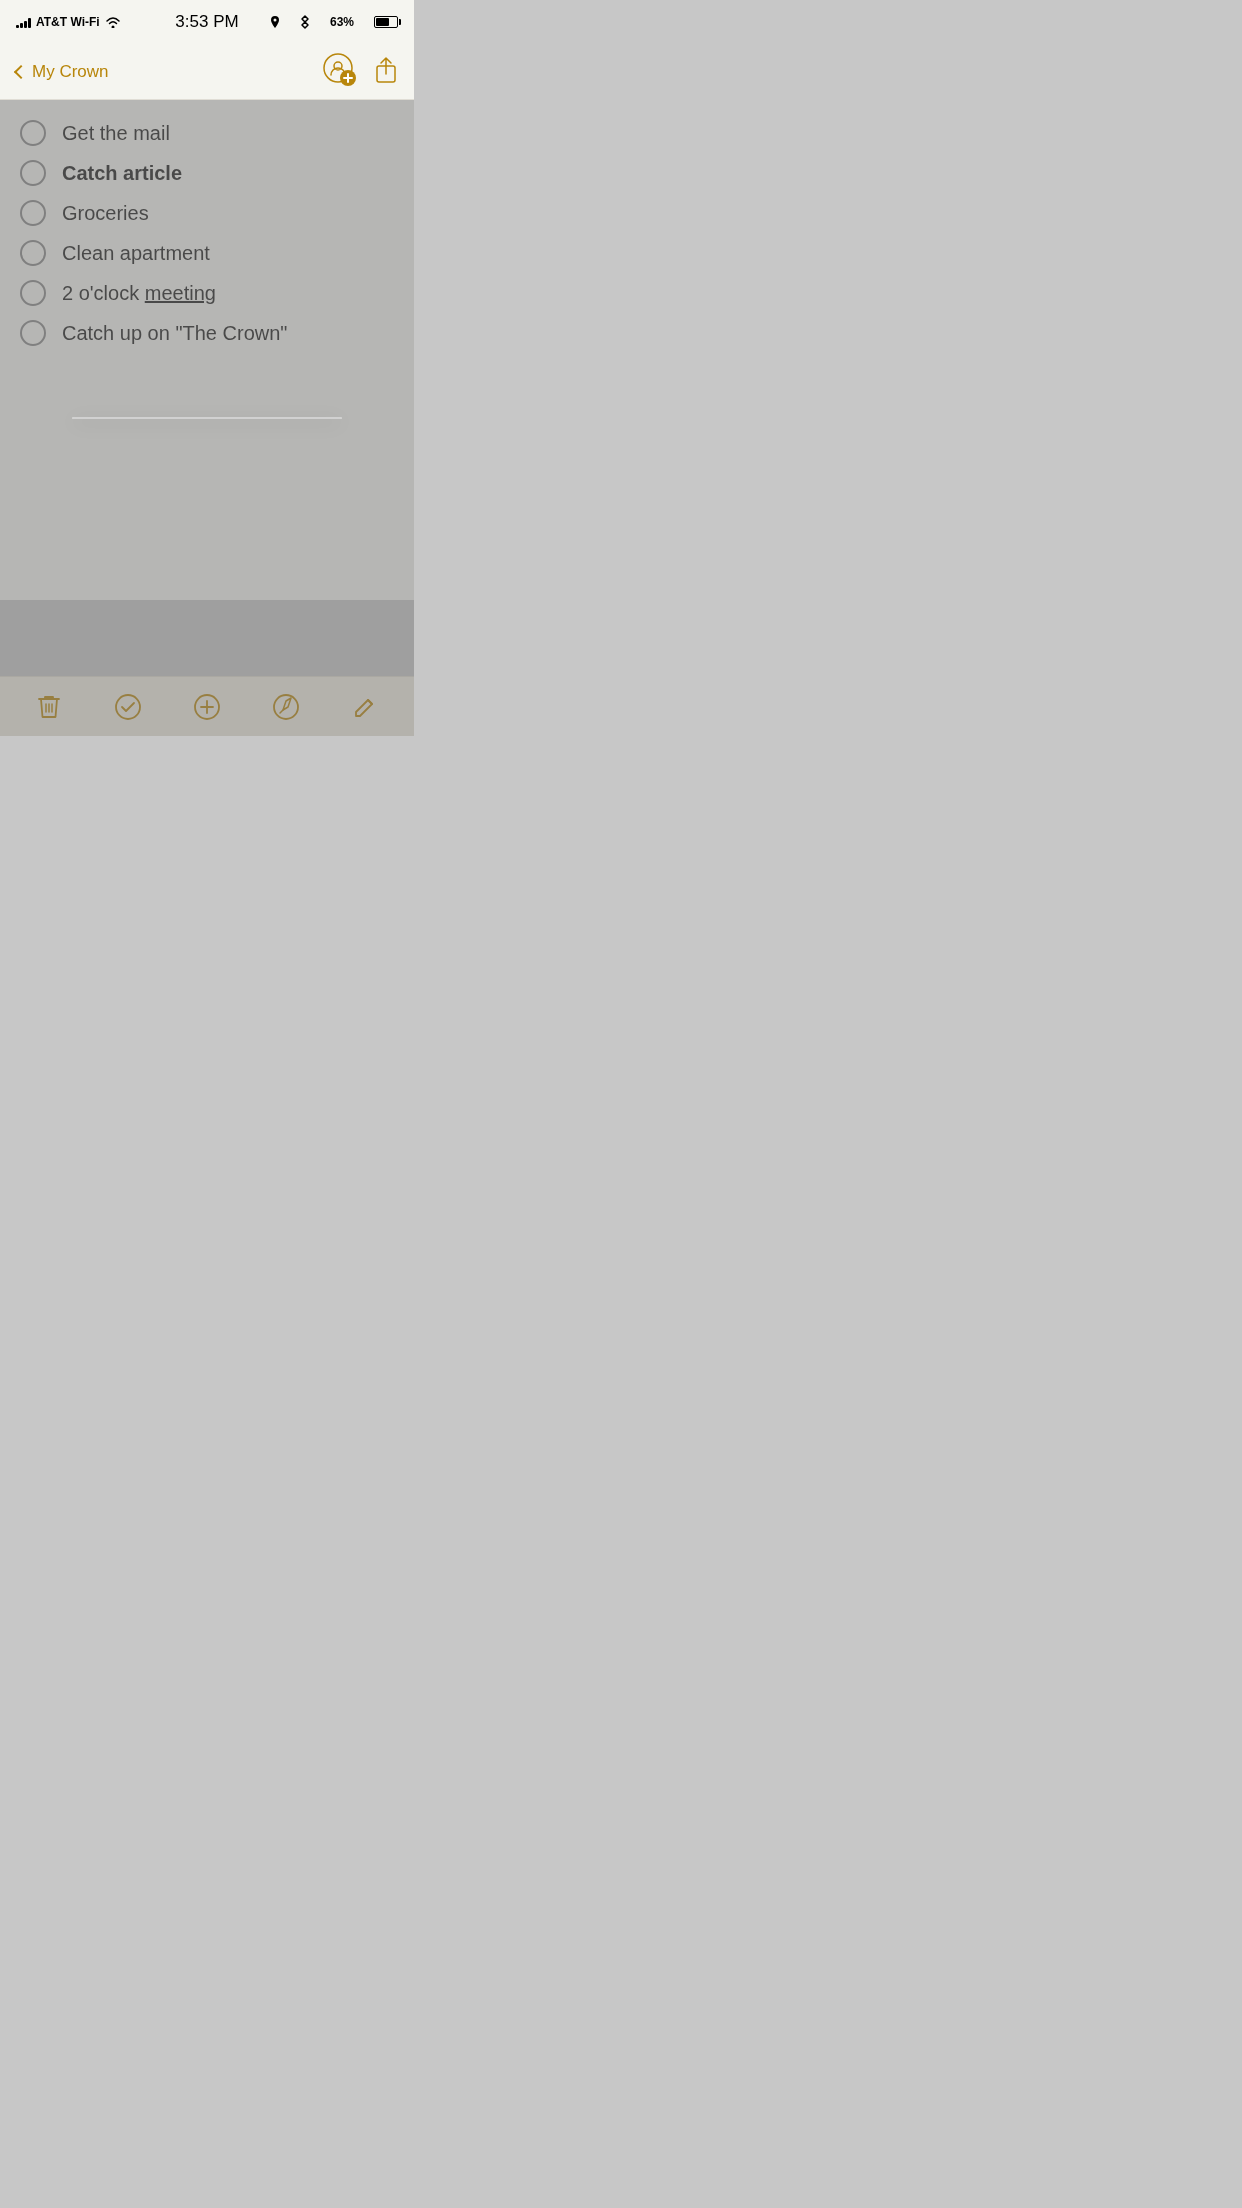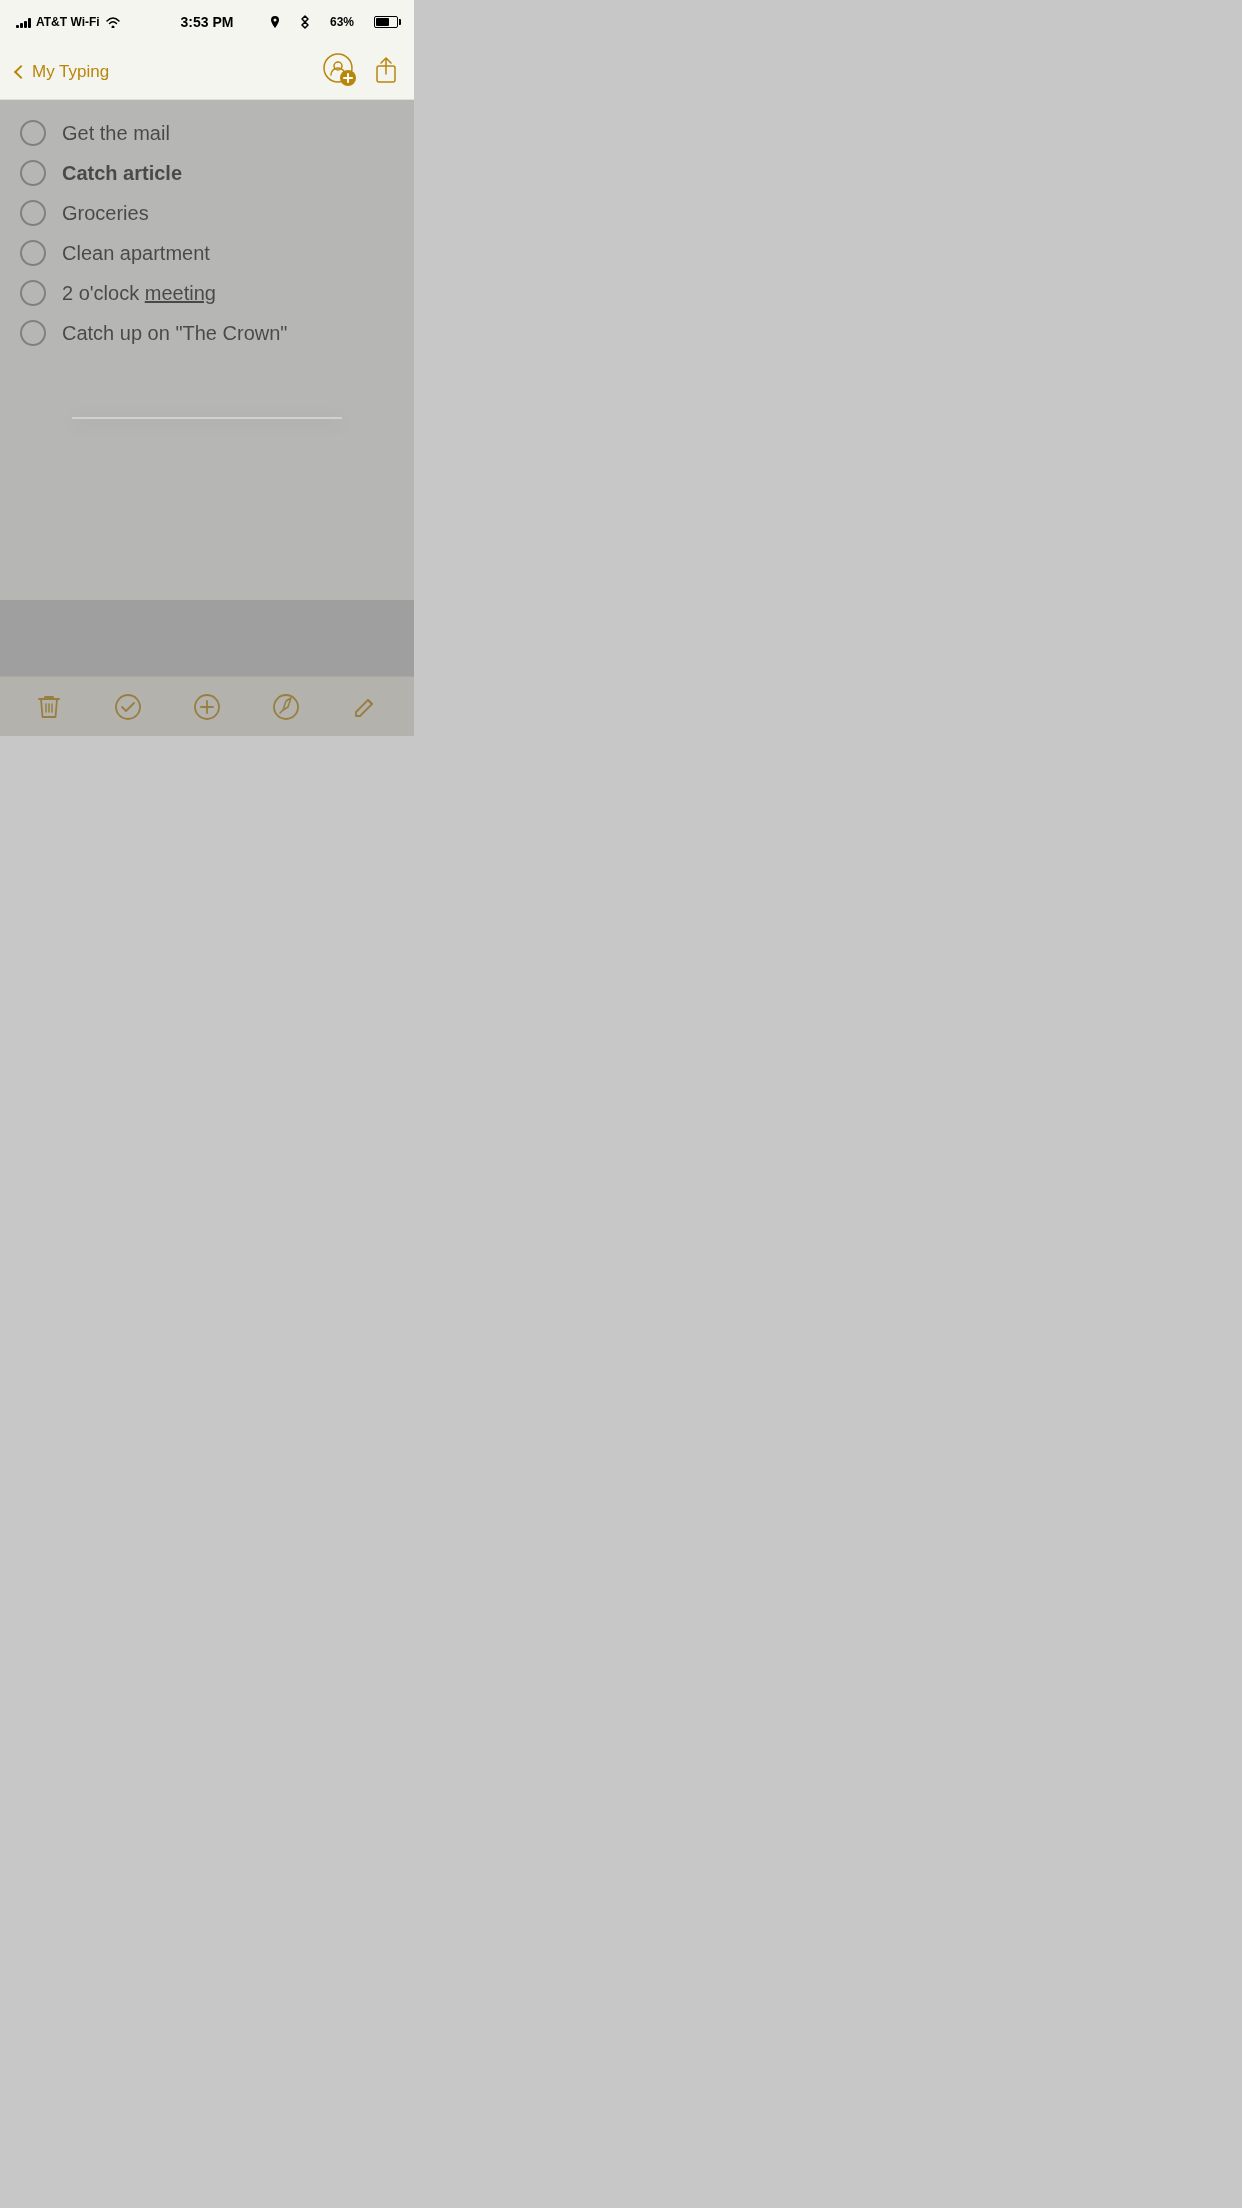--- a/index.html
+++ b/index.html
@@ -37,22 +37,22 @@
       align-items: flex-end;
       gap: 1px;
       height: 12px;
     }
     .signal-bars span {
       background: #000;
       width: 3px;
       border-radius: 1px;
     }
     .status-center {
-      font-size: 14px;
-      font-weight: 700;
+      font-size: 17px;
+      font-weight: 400;
       position: absolute;
       left: 50%;
       transform: translateX(-50%);
     }
     .status-right {
       display: flex;
       align-items: center;
       gap: 20px;
       font-size: 12px;
       margin-left: auto;
@@ -288,21 +288,21 @@
       <span>63%</span>
       <div class="battery">
         <div class="battery-fill"></div>
       </div>
     </div>
   </div>
 
   <div class="nav-bar">
     <div class="back-button">
       <div class="back-chevron"></div>
-      <span>My Typing</span>
+      <span>My Crown</span>
     </div>
     <div class="nav-icons">
 
       <div>
         <svg width="36" height="36" viewBox="0 0 36 36">
           <circle cx="16" cy="16" r="14" stroke="#b8860b" stroke-width="1.5" fill="none"></circle>
           <path d="M16 10a4 4 0 1 1 0 8 4 4 0 0 1 0-8zm-7 13c0-3.9 3.1-7 7-7s7 3.1 7 7" stroke="#b8860b" stroke-width="1.5" fill="none" stroke-linecap="round"></path>
           <circle cx="26" cy="26" r="8" fill="#b8860b"></circle>
           <path d="M26 22v8M22 26h8" stroke="white" stroke-width="2" stroke-linecap="round"></path>
         </svg>

